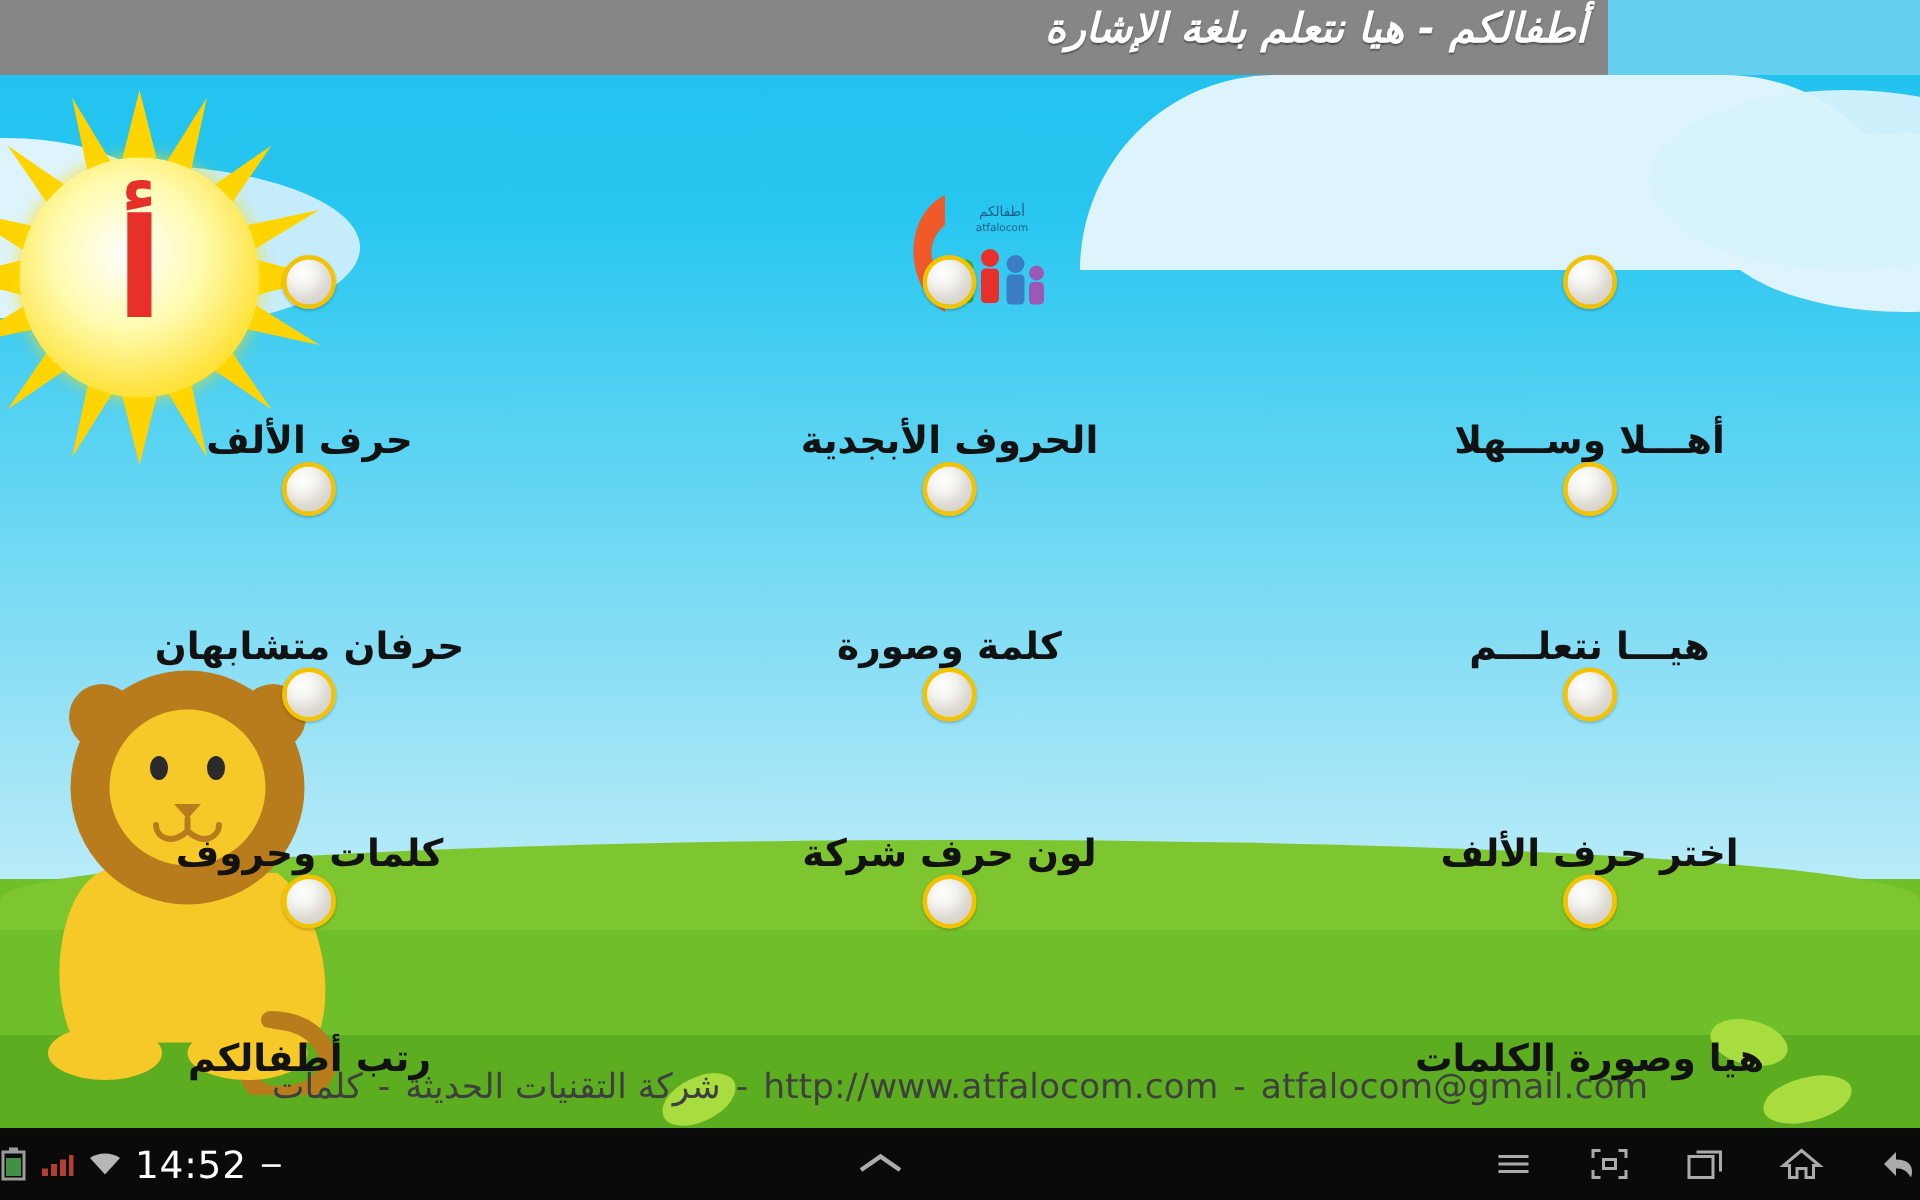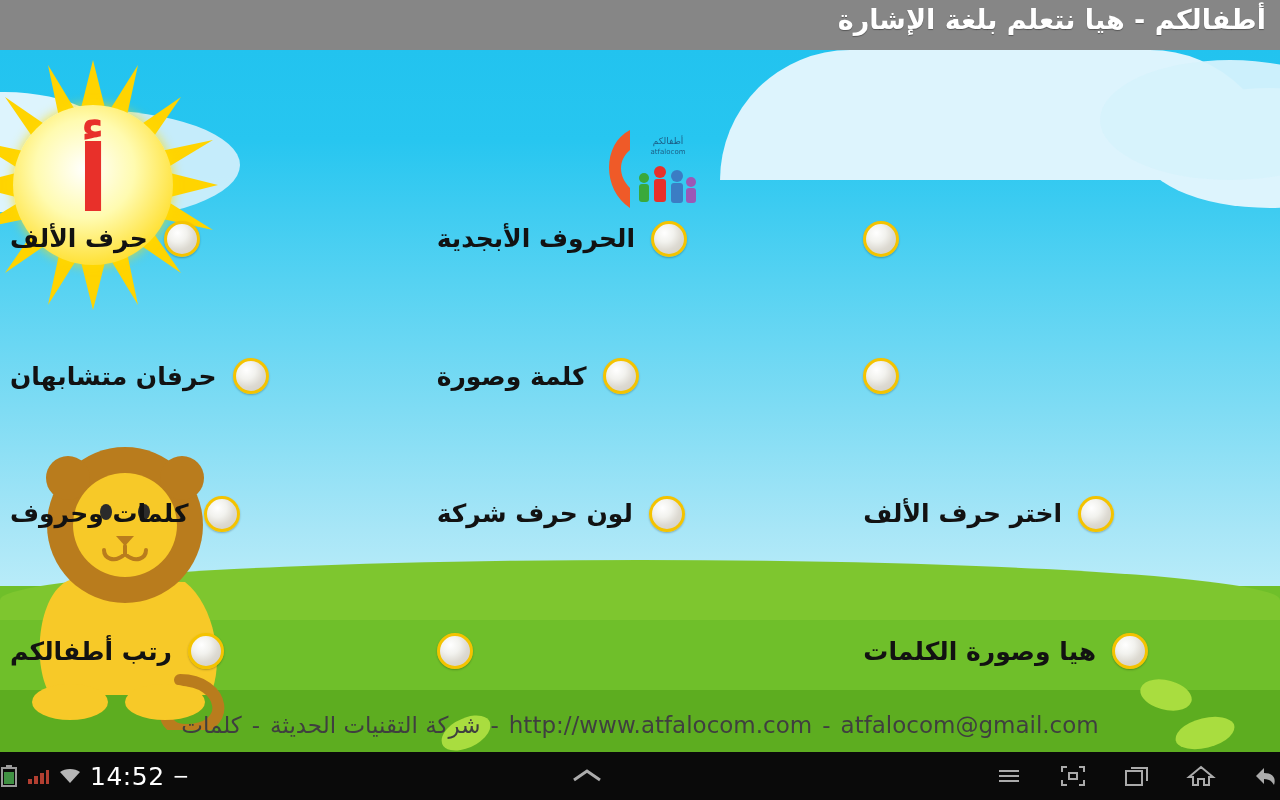--- a/index.html
+++ b/index.html
@@ -15,23 +15,24 @@
     width: 1280px;
     height: 800px;
     overflow: hidden;
     background: #66d0f0;
   }
 
   
   #titlebar {
     position: absolute;
     left: 0; top: 0;
-    width: 1280px; height: 50px;
+    width: 1072px; height: 50px;
     background: #868686;
     border-bottom: 2px solid #701a75;
+    font-style: italic;
   }
   #titlebar .title-text {
     position: absolute;
     right: 14px;
     top: 4px;
     font-size: 27px;
     font-weight: bold;
     color: #ffffff;
     letter-spacing: 0px;
     white-space: nowrap;
@@ -178,23 +179,23 @@
     width: 1280px;
     height: 560px;
     display: grid;
     grid-template-columns: repeat(3, 1fr);
     grid-template-rows: repeat(4, 1fr);
     box-sizing: border-box;
     padding: 10px 0 0 0;
   }
   .menu-item {
     display: flex;
-    flex-direction: row;
-    align-items: center;
-    justify-content: flex-end;
+    flex-direction: column;
+    align-items: center;
+    justify-content: space-between;
     gap: 16px;
     padding: 0 24px 0 10px;
     cursor: pointer;
   }
   .menu-item .label {
     font-size: 25px;
     font-weight: bold;
     color: #121212;
     white-space: nowrap;
     letter-spacing: 0px;
@@ -345,32 +346,34 @@
       <ellipse cx="134" cy="82" rx="6" ry="8" fill="#2b2b2b"></ellipse>
 
       <path d="M106 106 L124 106 L115 116 Z" fill="#b97c1d"></path>
       <path d="M115 116 L115 124 M115 124 C104 134, 94 128, 94 120 M115 124 C126 134, 136 128, 136 120" stroke="#b97c1d" stroke-width="4" fill="none" stroke-linecap="round"></path>
     </svg>
 
     <div id="menu">
 
       <div class="menu-item">
         <span class="bullet"></span>
+        <span class="label">أهـــلا وســـهلا</span>
       </div>
       <div class="menu-item">
         <span class="bullet"></span>
         <span class="label">الحروف الأبجدية</span>
       </div>
       <div class="menu-item">
         <span class="bullet"></span>
         <span class="label">حرف الألف</span>
       </div>
 
       <div class="menu-item">
         <span class="bullet"></span>
+        <span class="label">هيـــا نتعلـــم</span>
       </div>
       <div class="menu-item">
         <span class="bullet"></span>
         <span class="label">كلمة وصورة</span>
       </div>
       <div class="menu-item">
         <span class="bullet"></span>
         <span class="label">حرفان متشابهان</span>
       </div>
 

